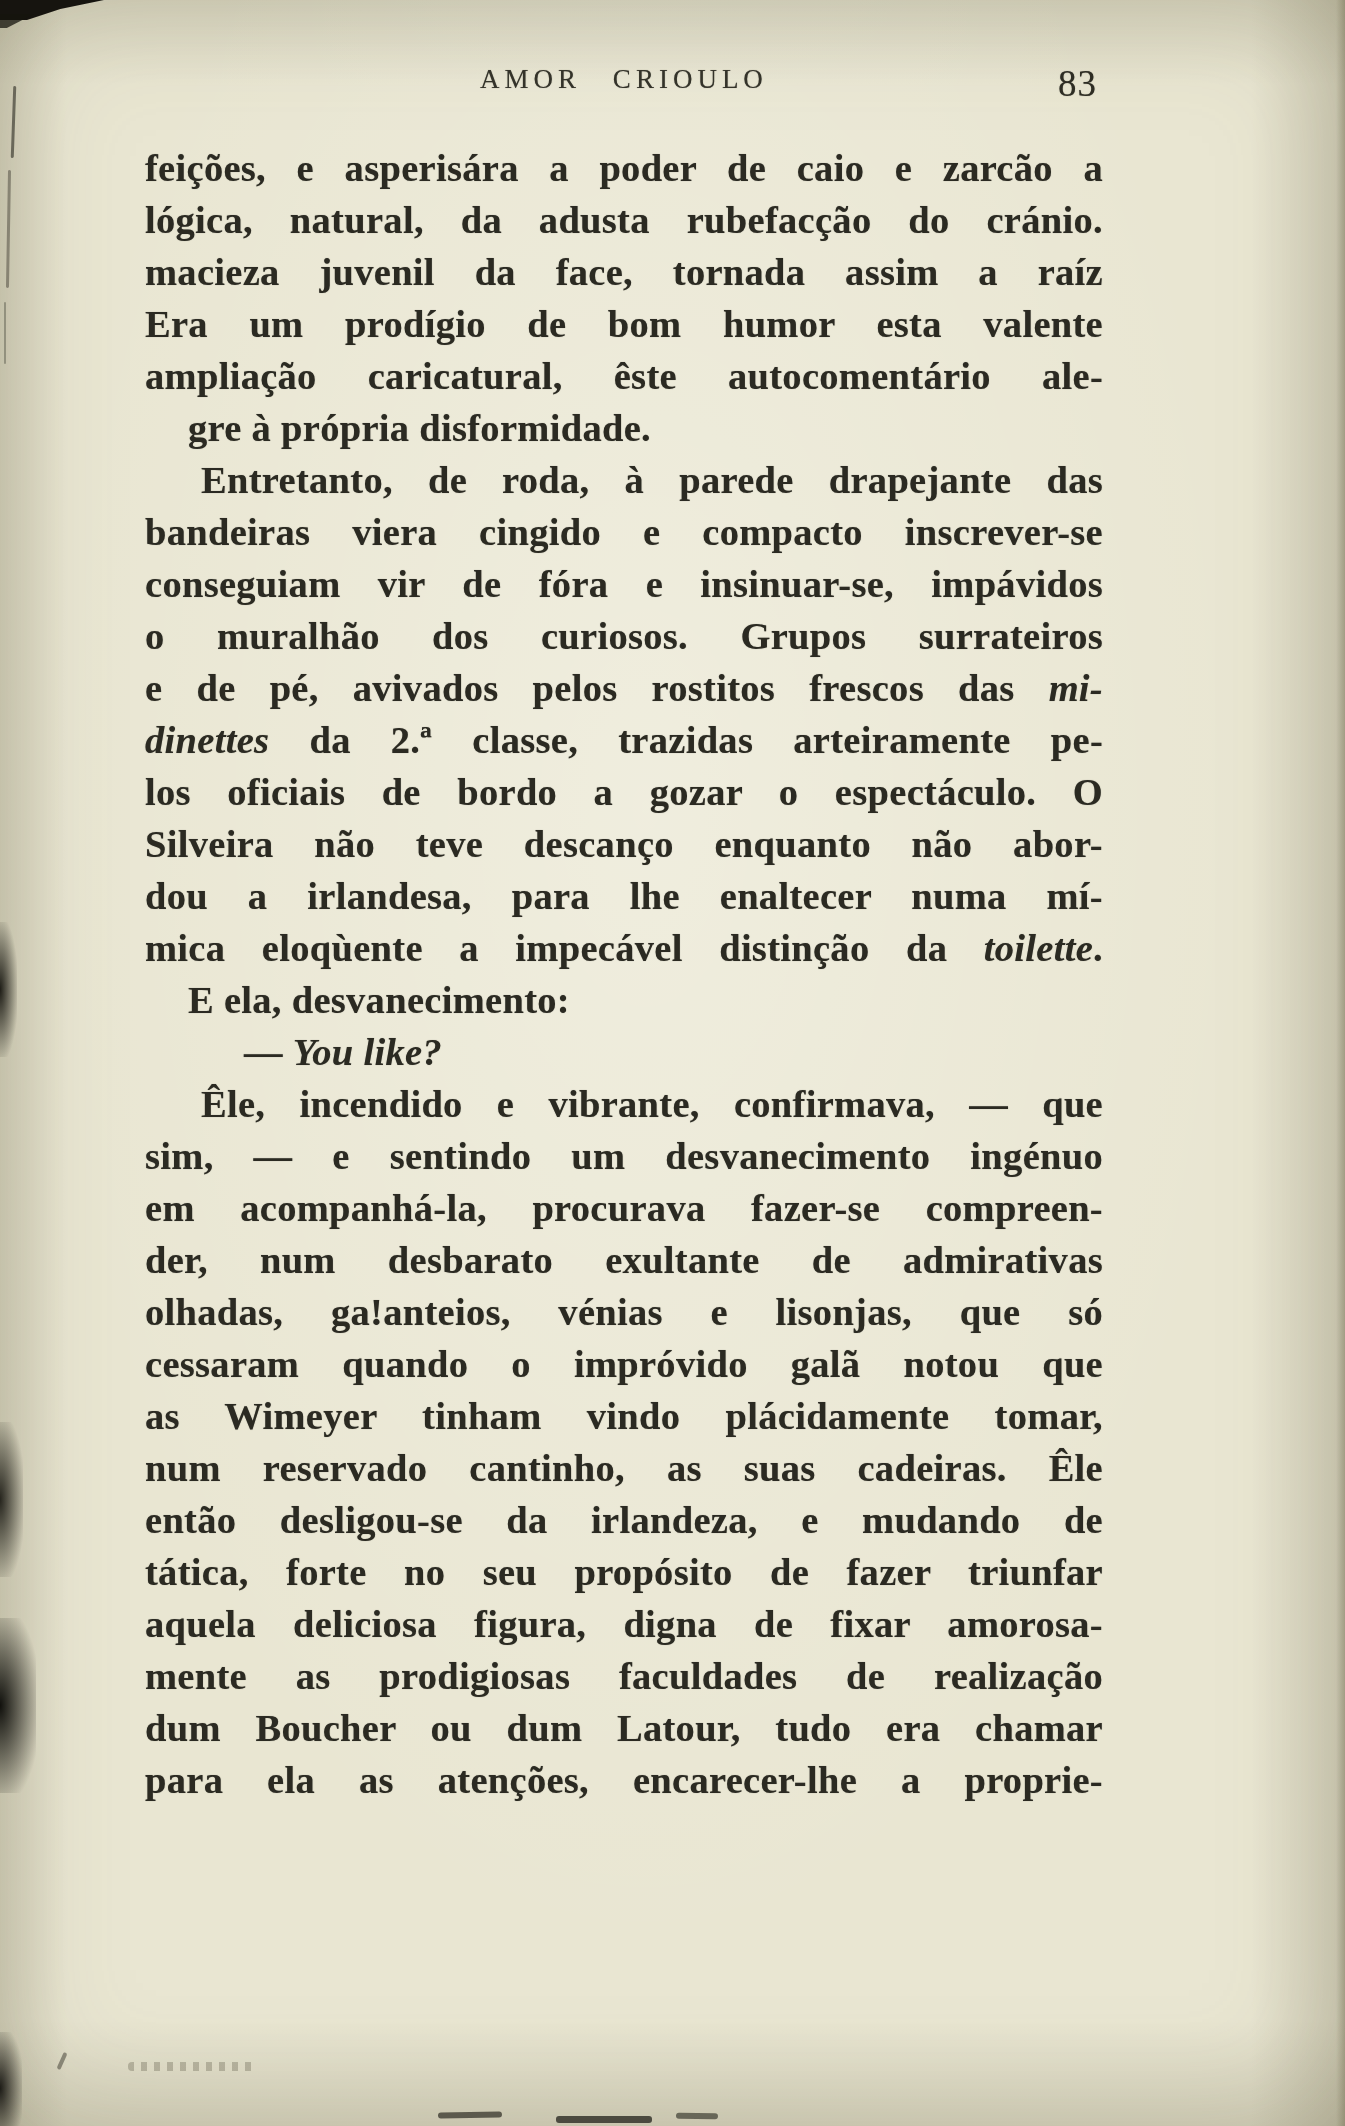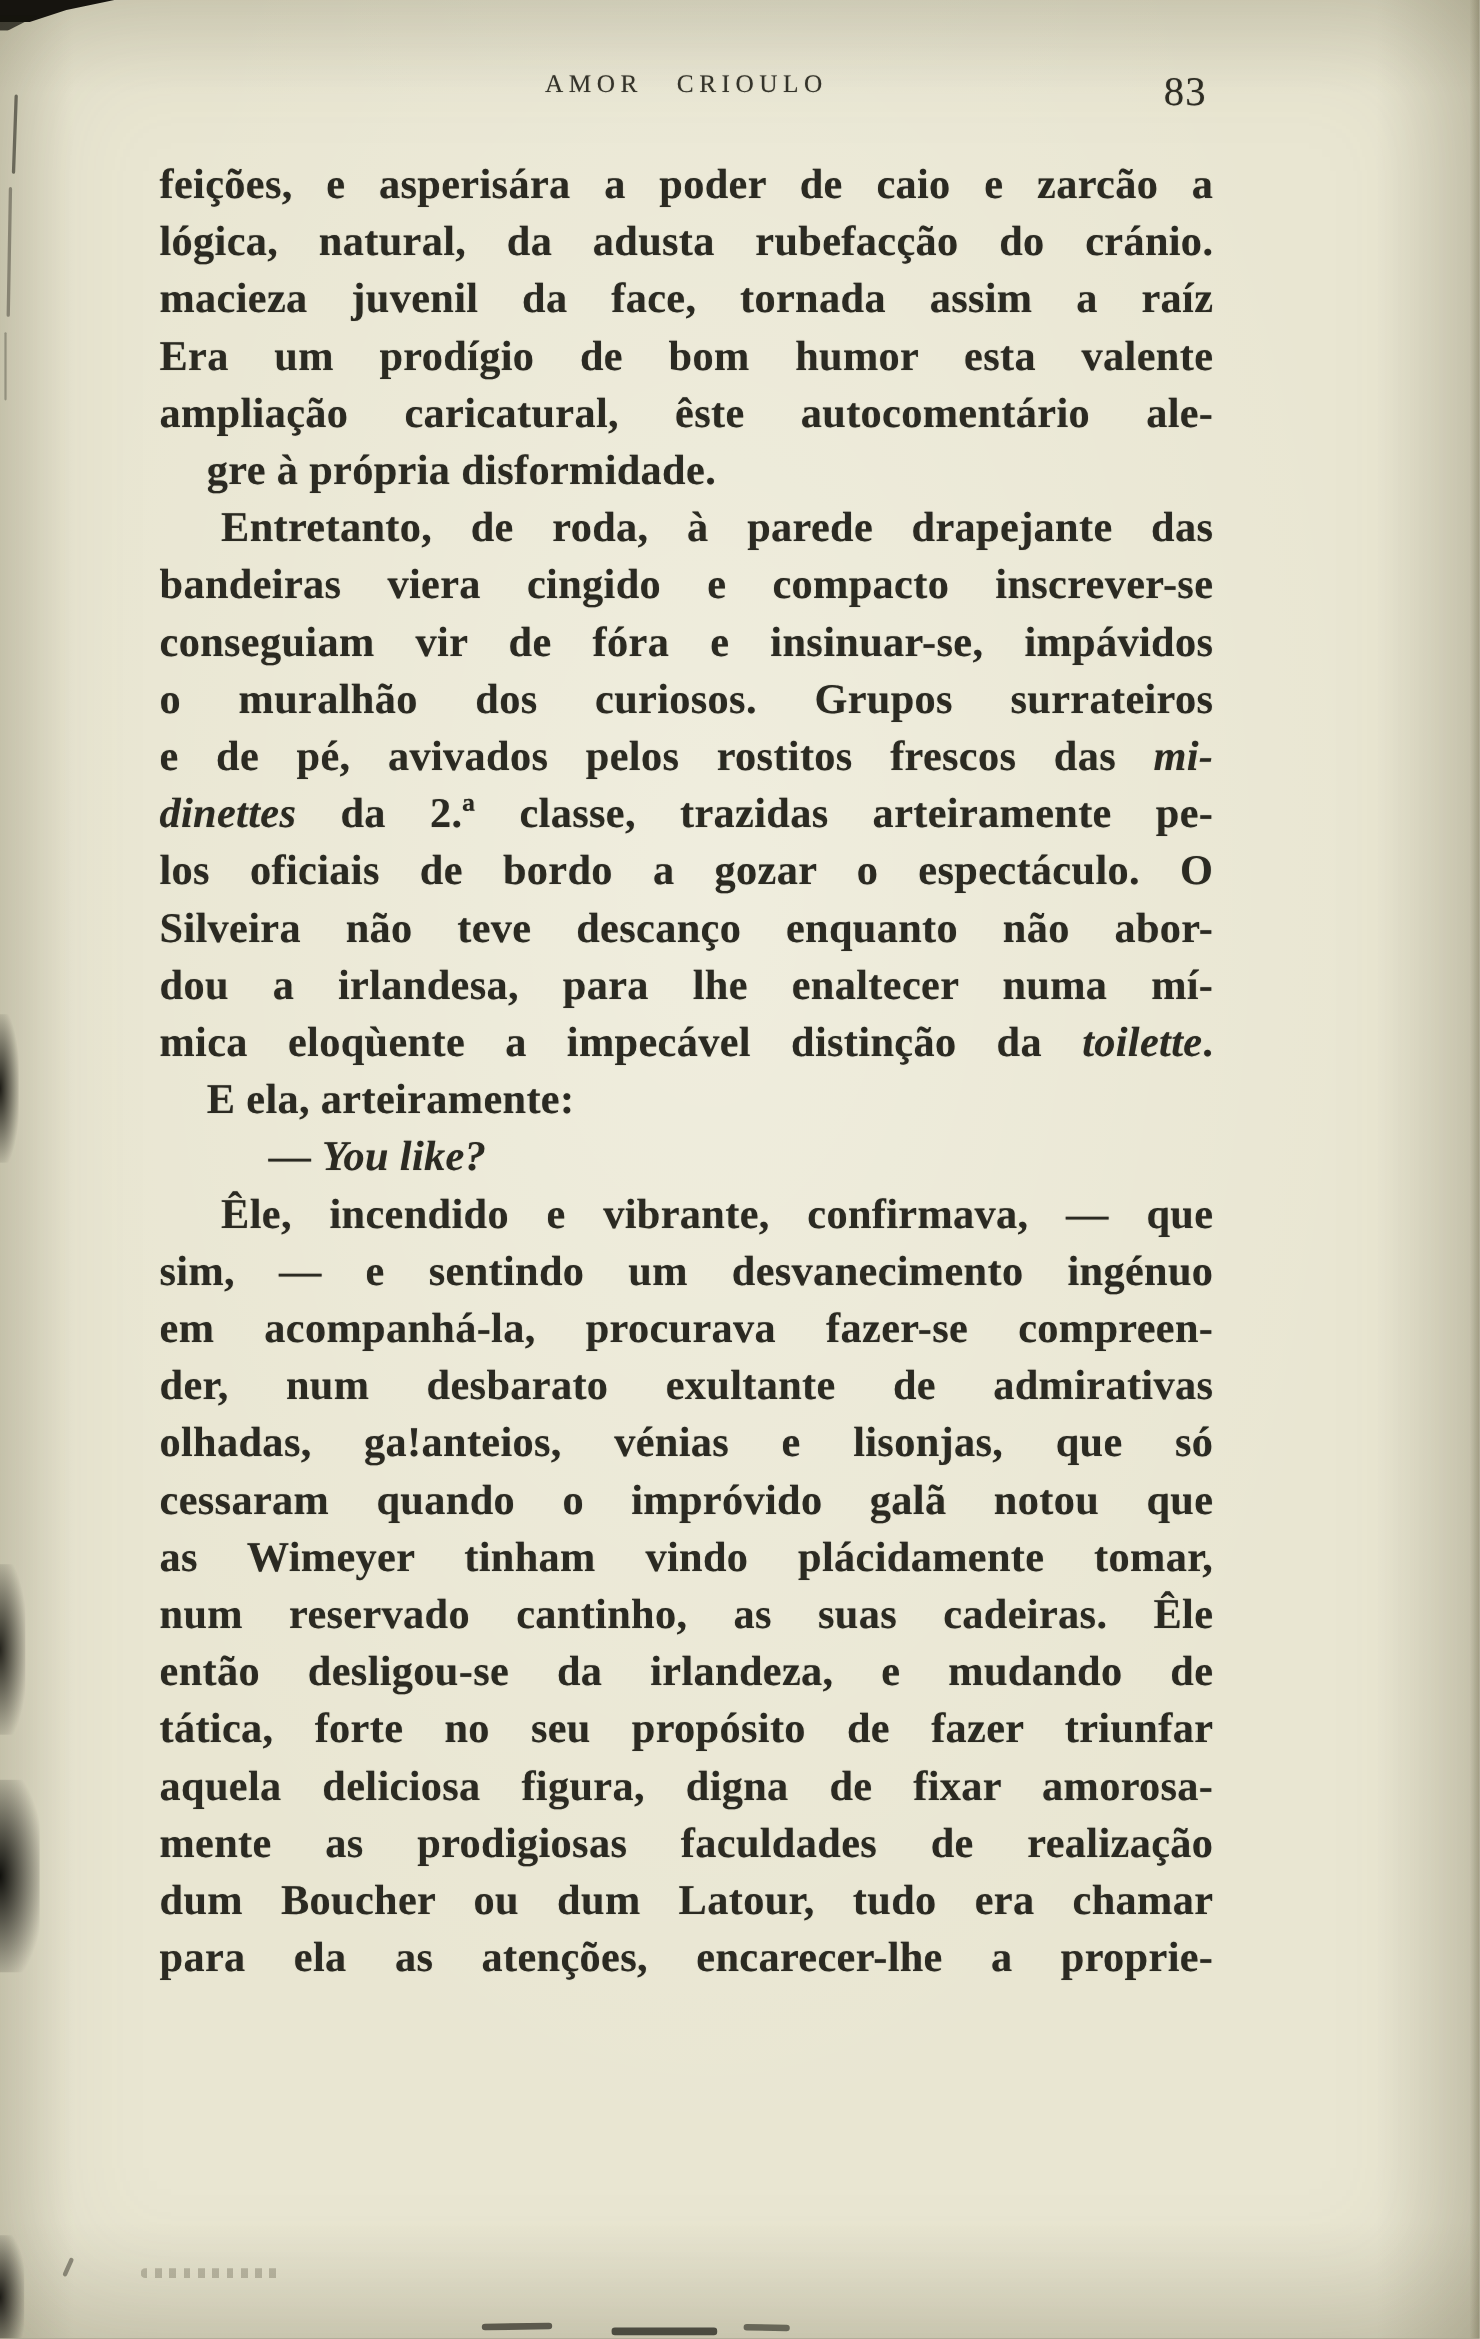--- a/index.html
+++ b/index.html
@@ -26,21 +26,21 @@
     position:absolute;
     left:145px;
     top:64px;
     width:958px;
     height:46px;
   }
   .header-title{
     position:absolute;
     left:0; right:0;
     text-align:center;
-    font-size:23px;
+    font-size:27px;
     letter-spacing:5px;
     word-spacing:20px;
     color:#34332a;
     text-shadow:0 0 1px rgba(52,51,42,0.45);
   }
   .page-number{
     position:absolute;
     right:6px;
     top:-2px;
     font-size:37px;
@@ -119,21 +119,21 @@
       <div class="line ind"><span>Entretanto, de roda, à parede drapejante das</span></div>
       <div class="line"><span>bandeiras viera cingido e compacto inscrever-se</span></div>
       <div class="line"><span>conseguiam vir de fóra e insinuar-se, impávidos</span></div>
       <div class="line"><span>o muralhão dos curiosos. Grupos surrateiros</span></div>
       <div class="line"><span>e de pé, avivados pelos rostitos frescos das </span><span class="it">mi-</span></div>
       <div class="line"><span class="it">dinettes</span><span> da 2.ª classe, trazidas arteiramente pe-</span></div>
       <div class="line"><span>los oficiais de bordo a gozar o espectáculo. O</span></div>
       <div class="line"><span>Silveira não teve descanço enquanto não abor-</span></div>
       <div class="line"><span>dou a irlandesa, para lhe enaltecer numa mí-</span></div>
       <div class="line"><span>mica eloqùente a impecável distinção da </span><span class="it">toilette</span><span>.</span></div>
-      <div class="line no-just"><span>E ela, arteiramente:</span></div>
+      <div class="line no-just"><span>E ela, desvanecimento:</span></div>
       <div class="line no-just ind"><span>— </span><span class="it">You like?</span></div>
       <div class="line ind"><span>Êle, incendido e vibrante, confirmava, — que</span></div>
       <div class="line"><span>sim, — e sentindo um desvanecimento ingénuo</span></div>
       <div class="line"><span>em acompanhá-la, procurava fazer-se compreen-</span></div>
       <div class="line"><span>der, num desbarato exultante de admirativas</span></div>
       <div class="line"><span>olhadas, ga!anteios, vénias e lisonjas, que só</span></div>
       <div class="line"><span>cessaram quando o impróvido galã notou que</span></div>
       <div class="line"><span>as Wimeyer tinham vindo plácidamente tomar,</span></div>
       <div class="line"><span>num reservado cantinho, as suas cadeiras. Êle</span></div>
       <div class="line"><span>então desligou-se da irlandeza, e mudando de</span></div>

